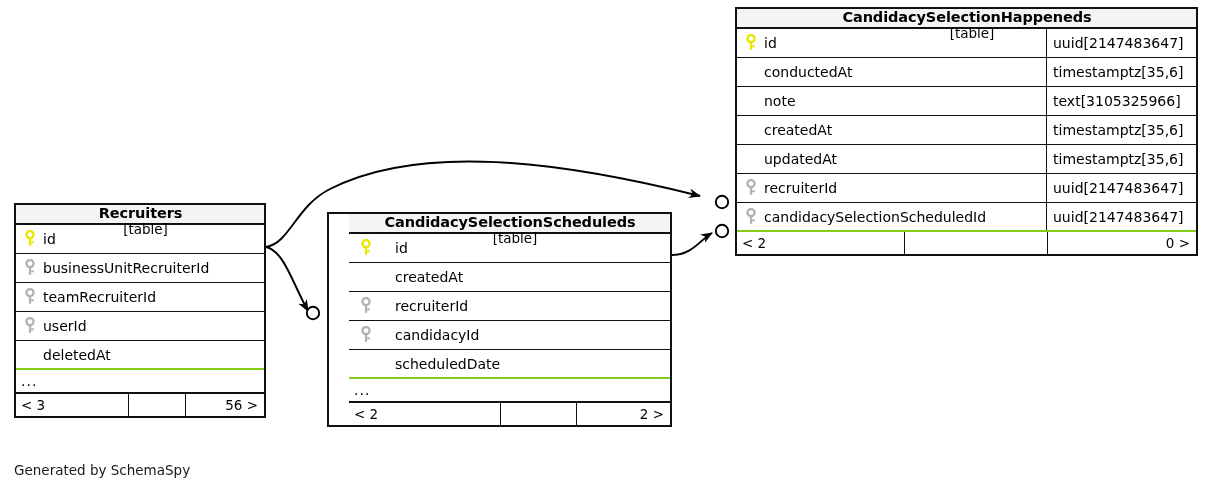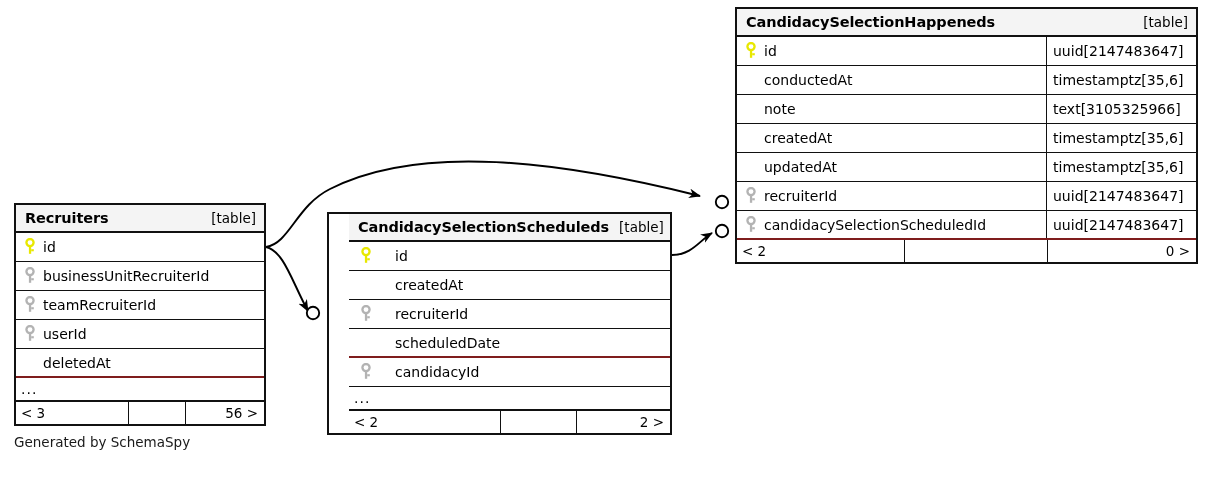--- a/index.html
+++ b/index.html
@@ -40,22 +40,23 @@
     background: #ffffff;
   }
 
   .entity-header {
     display: flex;
     align-items: center;
     justify-content: space-between;
     background: #f4f4f4;
     border-bottom: 2px solid #111111;
     box-sizing: border-box;
-    height: 28px;
+    height: 20px;
     padding: 0 8px 0 9px;
+    flex-direction: column;
   }
   .entity-name {
     font-weight: bold;
     font-size: 14.5px;
     letter-spacing: -0.1px;
     white-space: nowrap;
   }
   .entity-kind {
     font-size: 13.5px;
     white-space: nowrap;
@@ -63,21 +64,21 @@
   }
 
   .col-row {
     display: flex;
     align-items: stretch;
     box-sizing: border-box;
     height: 29px;
     border-bottom: 1px solid #111111;
   }
   .col-row.last-col {
-    border-bottom: 2px solid #7f1d1d;
+    border-bottom: 2px solid #84cc16;
   }
 
   .col-main {
     flex: 1 1 auto;
     display: flex;
     align-items: center;
     box-sizing: border-box;
     min-width: 0;
     padding-left: 7px;
   }
@@ -159,21 +160,21 @@
   #entity-happeneds .footer-cell.footer-mid   { width: 144px; }
   #entity-happeneds .footer-cell.footer-right { width: 148px; }
 
   
   .key-icon { display: block; width: 14px; height: 18px; }
 
   
   #generator-caption {
     position: absolute;
     left: 14px;
-    top: 434px;
+    top: 462px;
     font-size: 13.5px;
     color: #1a1a1a;
     white-space: nowrap;
   }
 </style>
 </head>
 <body>
 
 <div id="diagram-canvas">
 
@@ -307,37 +308,37 @@
           <svg class="key-icon" viewBox="0 0 14 18">
             <circle cx="7" cy="4.6" r="3.6" fill="none" stroke="#b3b3b3" stroke-width="2.3"></circle>
             <rect x="5.9" y="7.4" width="2.3" height="8.4" fill="#b3b3b3"></rect>
             <rect x="8.2" y="11.2" width="2.6" height="2.1" fill="#b3b3b3"></rect>
           </svg>
         </span>
         <span class="col-name">recruiterId</span>
       </div>
     </div>
 
+    <div class="col-row">
+      <div class="col-main">
+        <span class="key-slot">
+          <svg class="key-icon" viewBox="0 0 14 18">
+            <circle cx="7" cy="4.6" r="3.6" fill="none" stroke="#b3b3b3" stroke-width="2.3"></circle>
+            <rect x="5.9" y="7.4" width="2.3" height="8.4" fill="#b3b3b3"></rect>
+            <rect x="8.2" y="11.2" width="2.6" height="2.1" fill="#b3b3b3"></rect>
+          </svg>
+        </span>
+        <span class="col-name">candidacyId</span>
+      </div>
+    </div>
+
     <div class="col-row last-col">
       <div class="col-main">
         <span class="key-slot"></span>
         <span class="col-name">scheduledDate</span>
-      </div>
-    </div>
-
-    <div class="col-row">
-      <div class="col-main">
-        <span class="key-slot">
-          <svg class="key-icon" viewBox="0 0 14 18">
-            <circle cx="7" cy="4.6" r="3.6" fill="none" stroke="#b3b3b3" stroke-width="2.3"></circle>
-            <rect x="5.9" y="7.4" width="2.3" height="8.4" fill="#b3b3b3"></rect>
-            <rect x="8.2" y="11.2" width="2.6" height="2.1" fill="#b3b3b3"></rect>
-          </svg>
-        </span>
-        <span class="col-name">candidacyId</span>
       </div>
     </div>
 
     <div class="more-row">...</div>
 
     <div class="entity-footer">
       <div class="footer-cell footer-left">&lt; 2</div>
       <div class="footer-cell footer-mid"></div>
       <div class="footer-cell footer-right">2 &gt;</div>
     </div>

